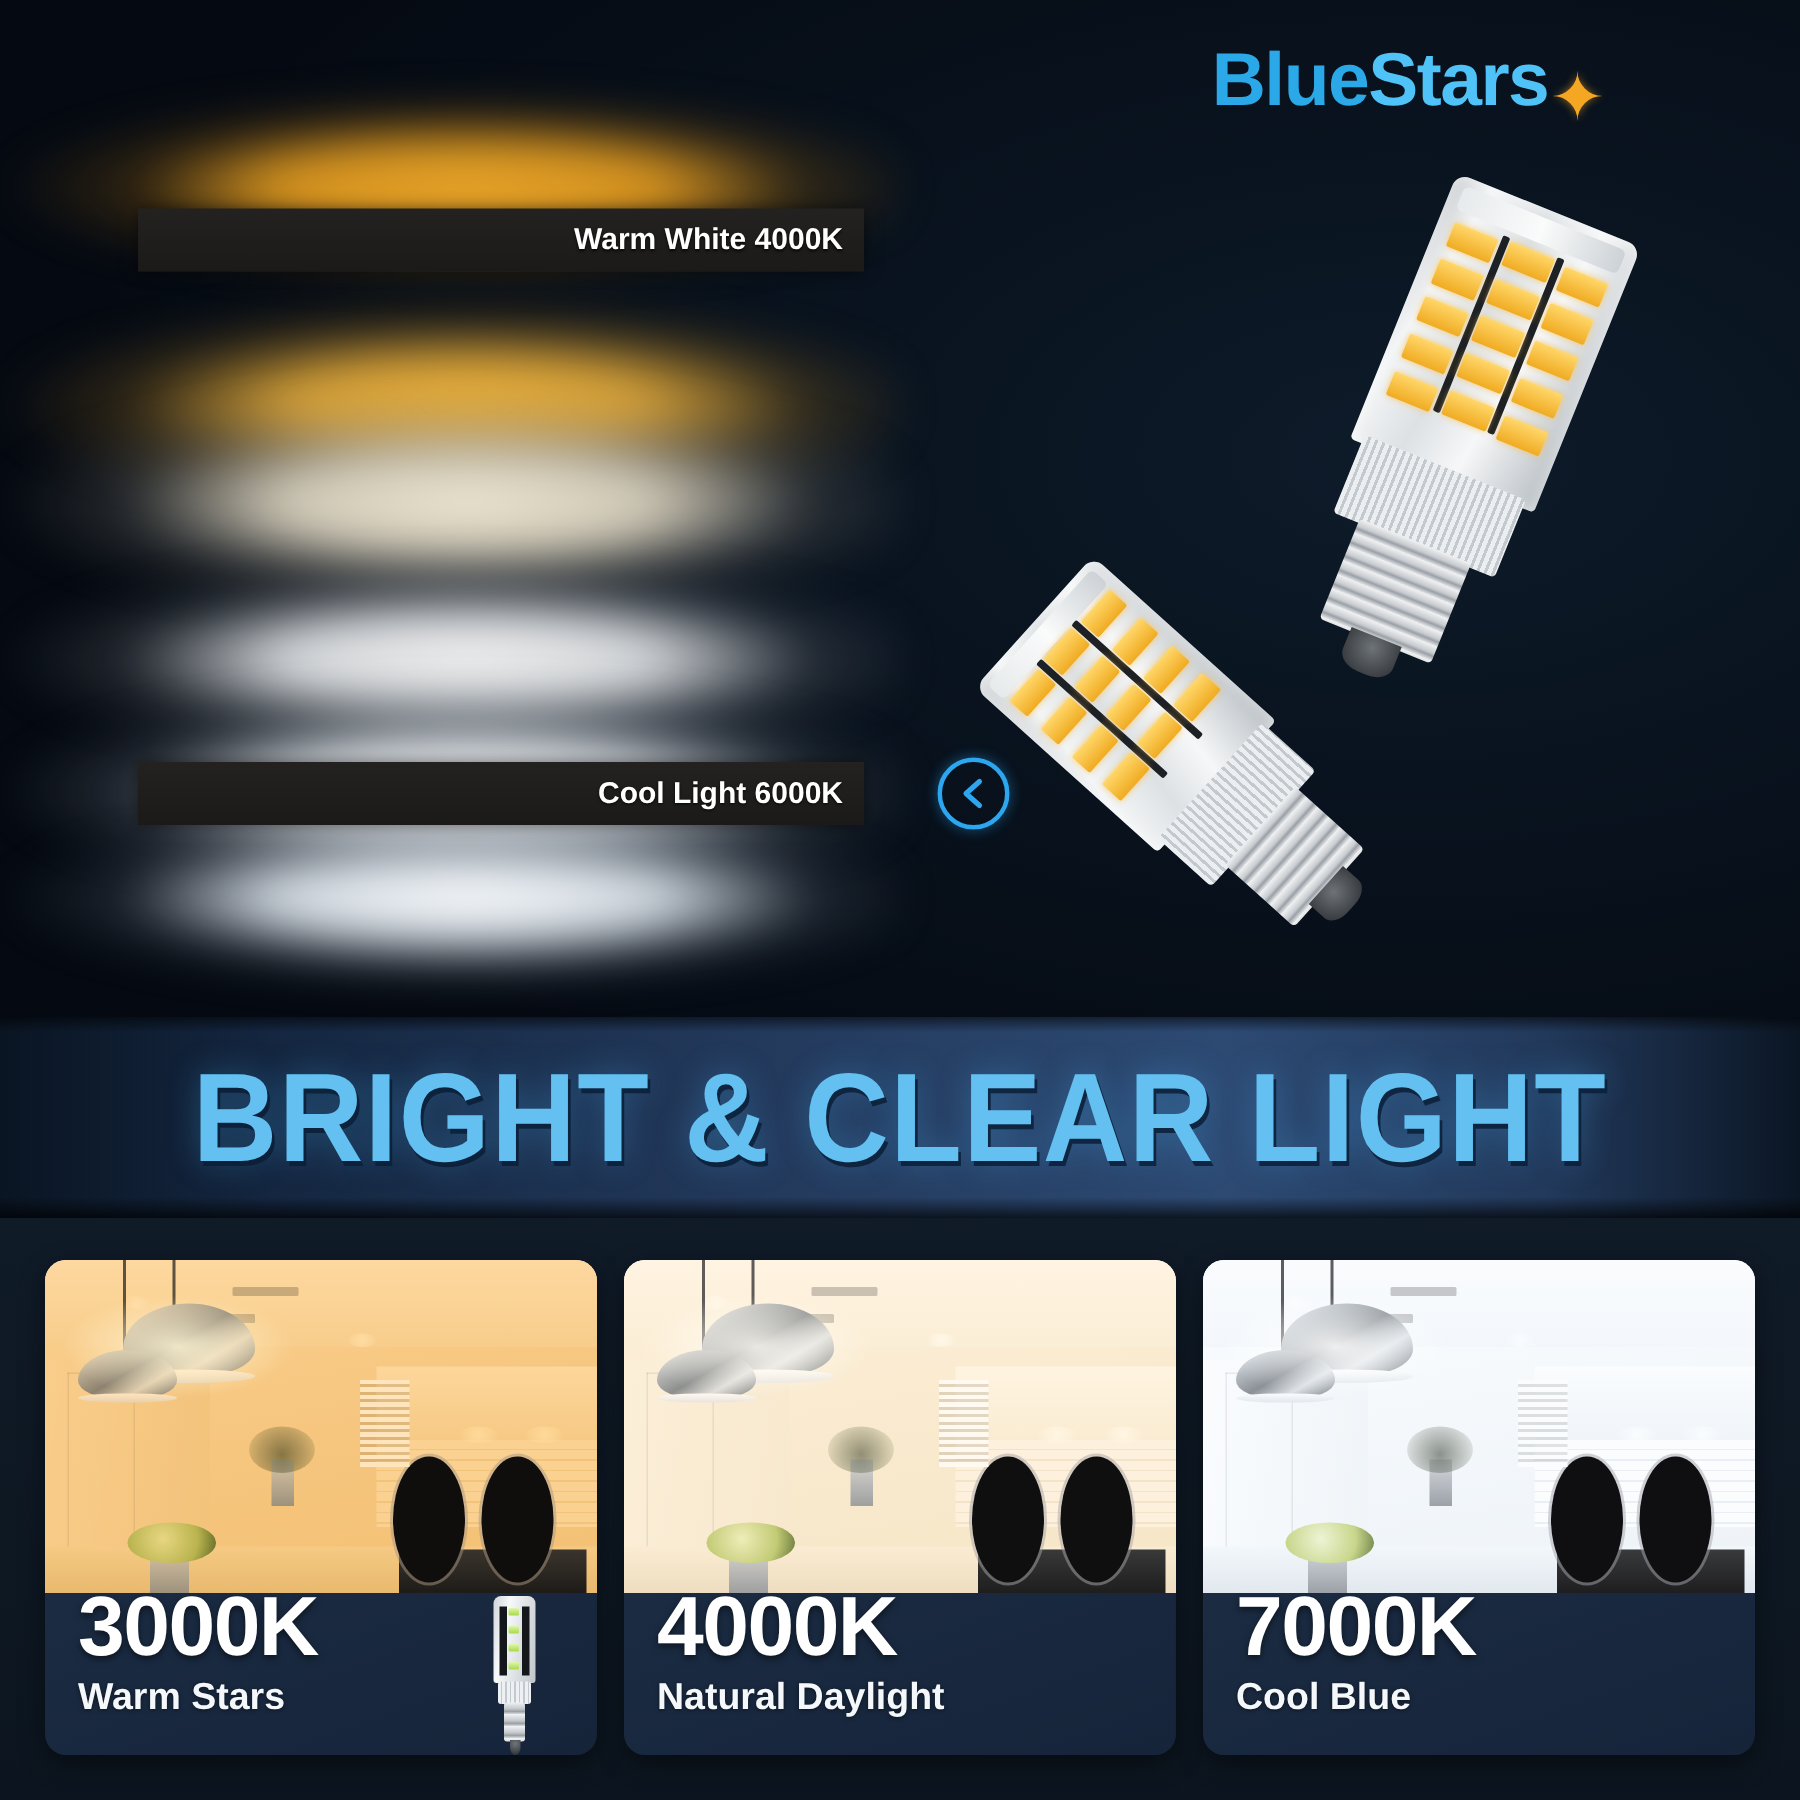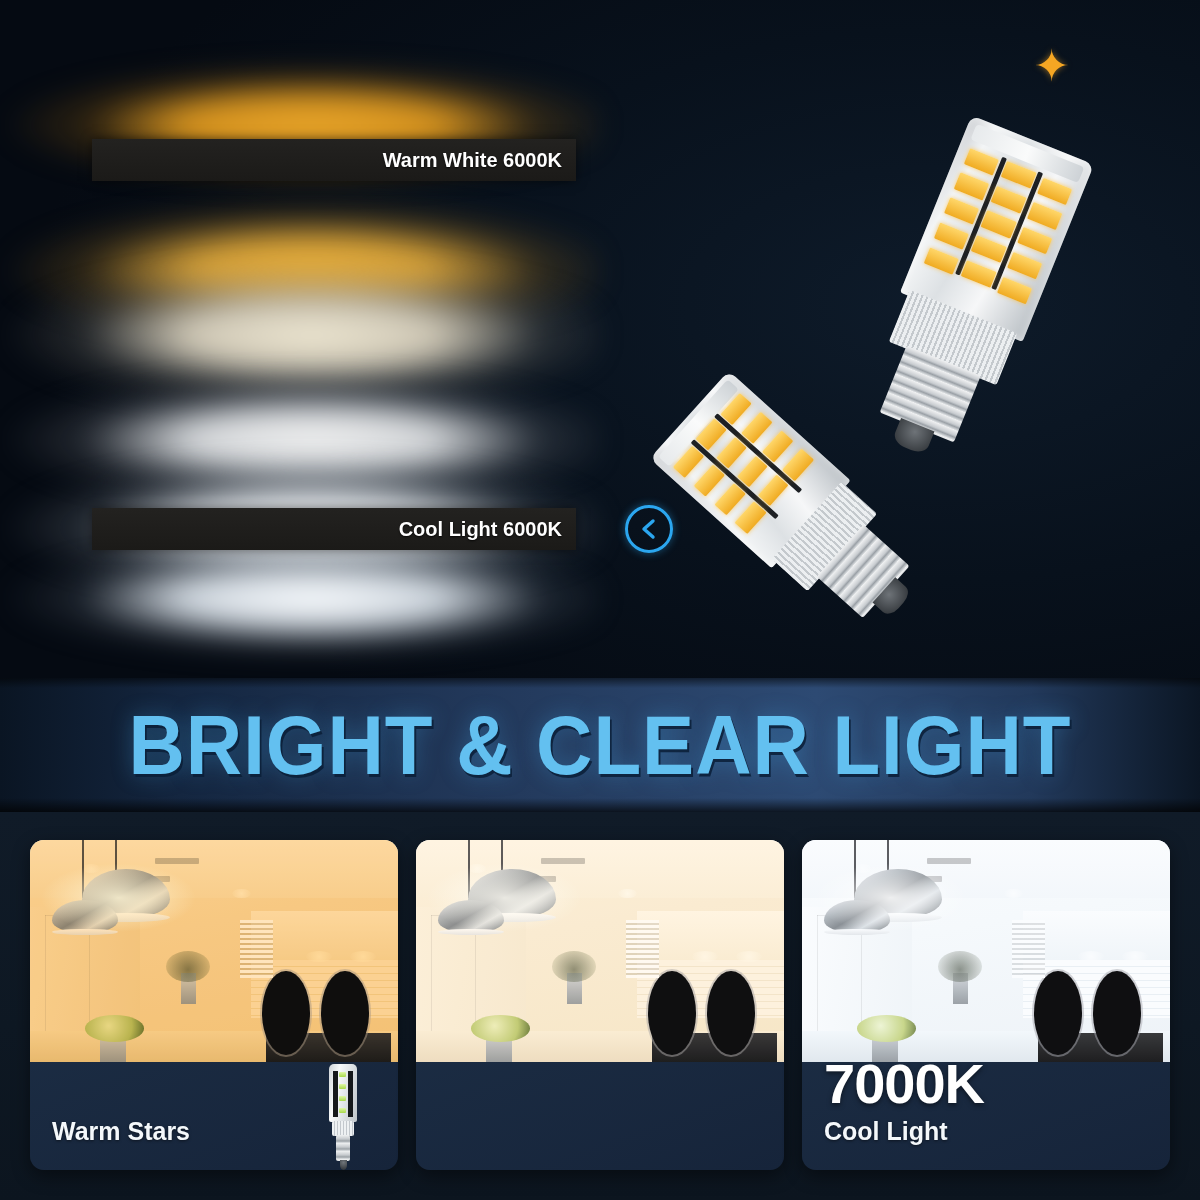--- a/index.html
+++ b/index.html
@@ -239,33 +239,34 @@
   <div class="glow-stack">
     <div class="glow g1"></div>
     <div class="glow g2"></div>
     <div class="glow g3"></div>
     <div class="glow g4"></div>
     <div class="glow g5"></div>
     <div class="glow g6"></div>
   </div>
 
   <div class="ctbar bar1">
-    <span>Warm White 6000K</span>
+    <span>Warm White 4000K</span>
   </div>
   <div class="ctbar bar3">
     <span>Cool Light 6000K</span>
   </div>
 
   <div class="chev-btn">
     <svg width="20" height="24" viewBox="0 0 20 24">
       <polyline points="14,4 5,12 14,20" fill="none" stroke="#2ba6ef" stroke-width="3.4" stroke-linecap="round" stroke-linejoin="round"></polyline>
     </svg>
   </div>
 
   <div class="logo">
+    <div class="logo-word"><span class="logo-blue">Blue</span><span class="logo-stars">Stars</span></div>
     <div class="logo-star">✦</div>
   </div>
 
   <div class="bulb-a">
     <div class="bulb-glass">
       <div class="smd y" style="left:8%;top:16%;width:24%;height:9%"></div>
       <div class="smd y" style="left:38%;top:15%;width:24%;height:9%"></div>
       <div class="smd y" style="left:68%;top:16%;width:24%;height:9%"></div>
       <div class="smd d" style="left:33%;top:14%;width:4%;height:66%"></div>
       <div class="smd d" style="left:63%;top:14%;width:4%;height:66%"></div>
@@ -347,20 +348,21 @@
           <div class="k-pend-lip" style="left:6%;top:40%;width:18%;height:3%"></div>
           <div class="k-vase" style="left:19%;bottom:0;width:7%;height:14%"></div>
           <div class="k-flower" style="left:15%;bottom:9%;width:16%;height:12%;background:radial-gradient(circle at 40% 40%,#e8f0b0,#b9c96a 60%,#5c7030 100%)"></div>
           <div class="k-vase" style="left:41%;top:60%;width:4%;height:14%"></div>
           <div class="k-flower" style="left:37%;top:50%;width:12%;height:14%;background:radial-gradient(circle at 50% 60%,rgba(60,70,40,.6),rgba(90,100,55,.25) 70%,rgba(0,0,0,0))"></div>
           <div class="tint" style="background:rgba(255,176,58,0.34);mix-blend-mode:multiply"></div>
           <div class="tint" style="background:radial-gradient(ellipse 30% 22% at 24% 26%,rgba(255,246,214,.85),rgba(255,230,170,0) 70%)"></div>
         </div>
       </div>
       <div class="card-caption">
+        <div class="kelvin">3000K</div>
         <div class="kelvin-sub">Warm Stars</div>
       </div>
     </div>
 
     <div class="card">
       <div class="card-photo">
         <div class="kitchen">
           <div class="k-wall" style="background:linear-gradient(170deg,#fdf7ea 0%,#faf1de 40%,#f6ecd3 100%)"></div>
           <div class="k-ceiling" style="background:linear-gradient(180deg,#fffaf0,#fbf4e4)"></div>
           <div class="k-cab-left" style="background:linear-gradient(100deg,#fcf5e6,#f7eeda)"></div>
@@ -387,20 +389,24 @@
           <div class="k-pendant" style="left:6%;top:27%;width:18%;height:15%"></div>
           <div class="k-pend-lip" style="left:6%;top:40%;width:18%;height:3%"></div>
           <div class="k-vase" style="left:19%;bottom:0;width:7%;height:14%"></div>
           <div class="k-flower" style="left:15%;bottom:9%;width:16%;height:12%;background:radial-gradient(circle at 40% 40%,#eef3c4,#c2d07c 60%,#63763a 100%)"></div>
           <div class="k-vase" style="left:41%;top:60%;width:4%;height:14%"></div>
           <div class="k-flower" style="left:37%;top:50%;width:12%;height:14%;background:radial-gradient(circle at 50% 60%,rgba(60,70,45,.55),rgba(95,105,65,.2) 70%,rgba(0,0,0,0))"></div>
           <div class="tint" style="background:rgba(255,226,178,0.20);mix-blend-mode:multiply"></div>
           <div class="tint" style="background:radial-gradient(ellipse 30% 22% at 24% 26%,rgba(255,253,245,.8),rgba(255,250,235,0) 70%)"></div>
         </div>
       </div>
+      <div class="card-caption">
+        <div class="kelvin">4000K</div>
+        <div class="kelvin-sub">Natural Daylight</div>
+      </div>
     </div>
 
     <div class="card">
       <div class="card-photo">
         <div class="kitchen">
           <div class="k-wall" style="background:linear-gradient(170deg,#ffffff 0%,#fafcfd 40%,#f2f5f8 100%)"></div>
           <div class="k-ceiling" style="background:linear-gradient(180deg,#ffffff,#f8fafc)"></div>
           <div class="k-cab-left" style="background:linear-gradient(100deg,#ffffff,#f4f7f9)"></div>
           <div class="k-cab-line" style="left:4%;top:34%;width:1px;height:62%"></div>
           <div class="k-cab-line" style="left:16%;top:34%;width:1px;height:62%"></div>
@@ -427,21 +433,21 @@
           <div class="k-vase" style="left:19%;bottom:0;width:7%;height:14%"></div>
           <div class="k-flower" style="left:15%;bottom:9%;width:16%;height:12%;background:radial-gradient(circle at 40% 40%,#f2f7d6,#ccd98c 60%,#6b7d45 100%)"></div>
           <div class="k-vase" style="left:41%;top:60%;width:4%;height:14%"></div>
           <div class="k-flower" style="left:37%;top:50%;width:12%;height:14%;background:radial-gradient(circle at 50% 60%,rgba(55,65,50,.55),rgba(90,100,80,.2) 70%,rgba(0,0,0,0))"></div>
           <div class="tint" style="background:rgba(226,238,252,0.18);mix-blend-mode:multiply"></div>
           <div class="tint" style="background:radial-gradient(ellipse 30% 22% at 24% 26%,rgba(255,255,255,.85),rgba(245,250,255,0) 70%)"></div>
         </div>
       </div>
       <div class="card-caption">
         <div class="kelvin">7000K</div>
-        <div class="kelvin-sub">Cool Light</div>
+        <div class="kelvin-sub">Cool Blue</div>
       </div>
     </div>
   </div>
 
   <div class="mini-bulb">
     <div class="mini-glass">
       <div class="mini-dark" style="left:4px"></div>
       <div class="mini-dark" style="left:19px"></div>
       <div class="mini-smd" style="left:10px;top:8px"></div>
       <div class="mini-smd" style="left:10px;top:20px"></div>

